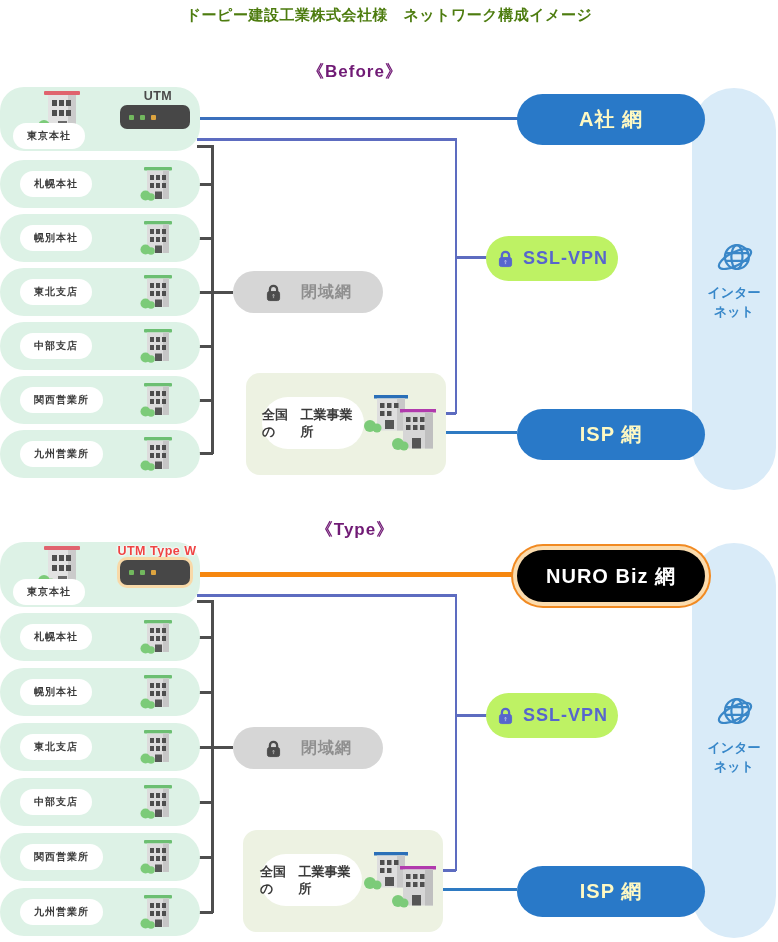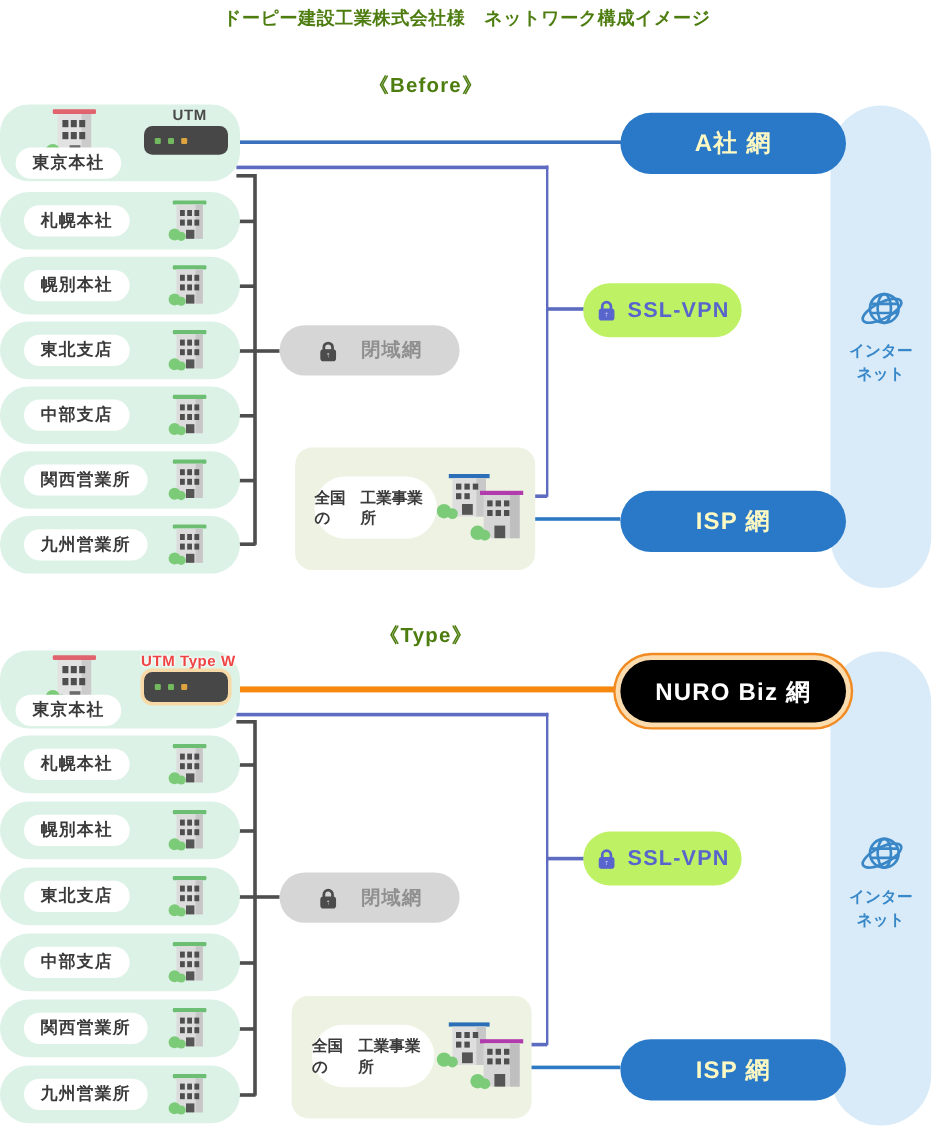--- a/index.html
+++ b/index.html
@@ -1,23 +1,23 @@
 <!DOCTYPE html>
 <html><head>
 <meta charset="utf-8">
 <style>
   html,body{margin:0;padding:0;background:#fff;}
   #canvas{position:relative;width:778px;height:942px;background:#fff;overflow:hidden;
           font-family:"Liberation Sans","DejaVu Sans",sans-serif;color:#333;}
   .abs{position:absolute;}
   .page-title{left:0;top:6px;width:778px;text-align:center;font-size:15px;font-weight:bold;color:#4d7c0f;letter-spacing:.5px;}
-  .sec-heading{width:710px;left:0;text-align:center;font-size:17px;font-weight:bold;color:#4d7c0f;letter-spacing:1px;}
+  .sec-heading{width:710px;left:0;text-align:center;font-size:17px;font-weight:bold;color:#701a75;letter-spacing:1px;}
   .office-box{left:0;width:200px;background:#ddf2e6;border-radius:24px;}
   .label-pill{background:#fff;border-radius:14px;height:26px;display:flex;align-items:center;justify-content:center;
-              padding:0 14px;font-size:14px;font-weight:bold;color:#3a3a3a;letter-spacing:1px;white-space:nowrap;}
+              padding:0 14px;font-size:10px;font-weight:bold;color:#3a3a3a;letter-spacing:1px;white-space:nowrap;}
   .utm-label{font-size:12.5px;font-weight:bold;color:#4a4a4a;text-align:center;letter-spacing:.5px;}
   .utm-label.after{color:#ef4444;text-shadow:0 0 3px #fff,0 0 3px #fff,0 0 2px #fff;}
   .device{background:#474747;border-radius:7px;display:flex;align-items:center;gap:6px;padding-left:9px;box-sizing:border-box;}
   .device.glow{box-shadow:0 0 0 3px #f8d9a8;}
   .led{width:5px;height:5px;border-radius:1px;}
   .led.g{background:#72b85e;} .led.o{background:#dda43f;}
   .hline,.vline{background:#4e4e4e;}
   .c-blue{background:#3b70bd;} .c-purple{background:#5d6cc0;} .c-ispblue{background:#2e7ac2;} .c-orange{background:#f6870f;}
   .net-pill{display:flex;align-items:center;justify-content:center;font-weight:bold;letter-spacing:1px;white-space:nowrap;}
   .pill-blue{background:#2979c8;border-radius:26px;color:#fef9c3;font-size:20px;}

